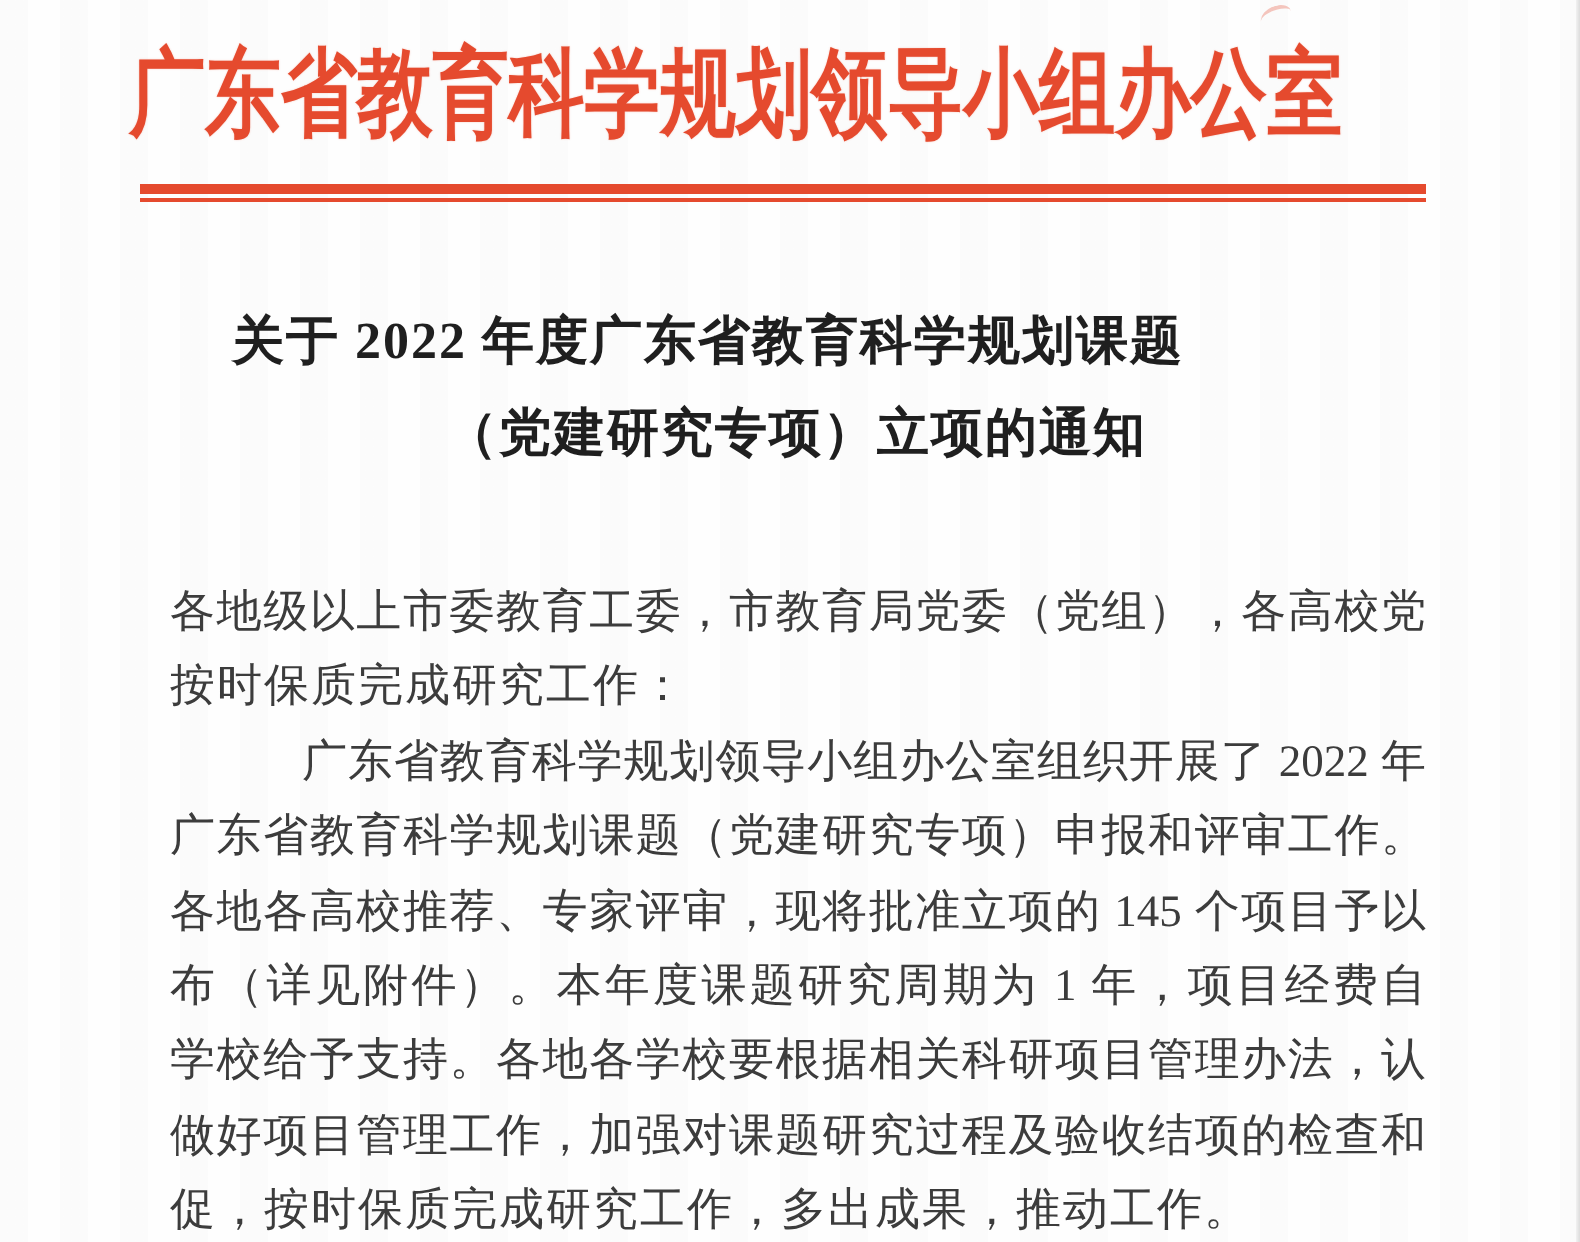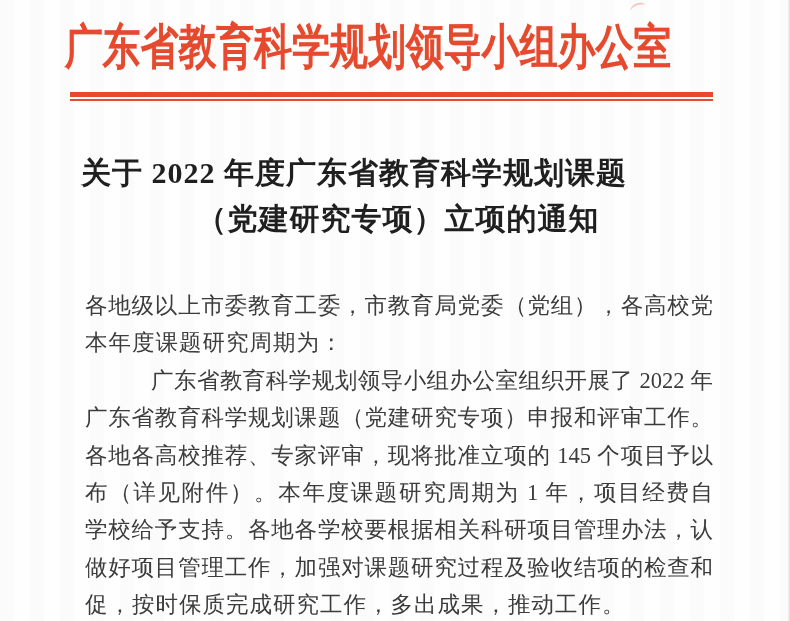--- a/index.html
+++ b/index.html
@@ -35,21 +35,21 @@
     white-space:nowrap;letter-spacing:0px;
     transform:scaleX(0.79);transform-origin:center;
     text-shadow:0 0 1px rgba(229,74,46,0.35);
   }
   .red-rule{position:absolute;left:70px;top:92px;width:643px;}
   .red-rule .thick{height:5px;background:var(--red);}
   .red-rule .thin{height:2px;background:var(--red);margin-top:2px;}
   .title{
     position:absolute;left:0;width:708px;text-align:center;
     font-weight:bold;color:var(--title-black);
-    font-size:30px;letter-spacing:1px;white-space:nowrap;
+    font-size:26px;letter-spacing:1px;white-space:nowrap;
   }
   .title.l1{top:153px;}
   .title.l2{top:199px;margin-left:44px;}
   .body-block{
     position:absolute;left:85px;top:287px;width:628px;
     color:var(--body-text);font-size:22.5px;
   }
   .bline{
     height:37.4px;line-height:37.4px;overflow:hidden;
     text-align:justify;text-align-last:justify;
@@ -72,21 +72,21 @@
   <div class="red-rule">
     <div class="thick"></div>
     <div class="thin"></div>
   </div>
 
   <div class="title l1">关于 2022 年度广东省教育科学规划课题</div>
   <div class="title l2">（党建研究专项）立项的通知</div>
 
   <div class="body-block">
     <div class="bline">各地级以上市委教育工委，市教育局党委（党组），各高校党委，</div>
-    <div class="bline left">本年度课题研究周期为：</div>
+    <div class="bline left">按时保质完成研究工作：</div>
     <div class="bline indent">广东省教育科学规划领导小组办公室组织开展了 2022 年度</div>
     <div class="bline">广东省教育科学规划课题（党建研究专项）申报和评审工作。经</div>
     <div class="bline">各地各高校推荐、专家评审，现将批准立项的 145 个项目予以公</div>
     <div class="bline">布（详见附件）。本年度课题研究周期为 1 年，项目经费自筹，</div>
     <div class="bline">学校给予支持。各地各学校要根据相关科研项目管理办法，认真</div>
     <div class="bline">做好项目管理工作，加强对课题研究过程及验收结项的检查和督</div>
     <div class="bline left">促，按时保质完成研究工作，多出成果，推动工作。</div>
   </div>
 
   <div class="edge-right"></div>

